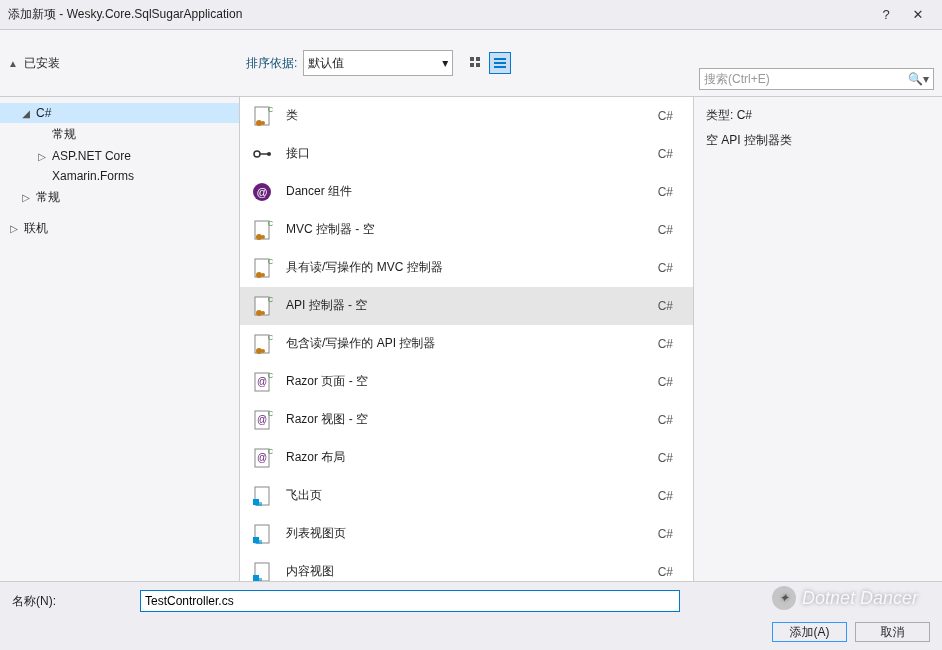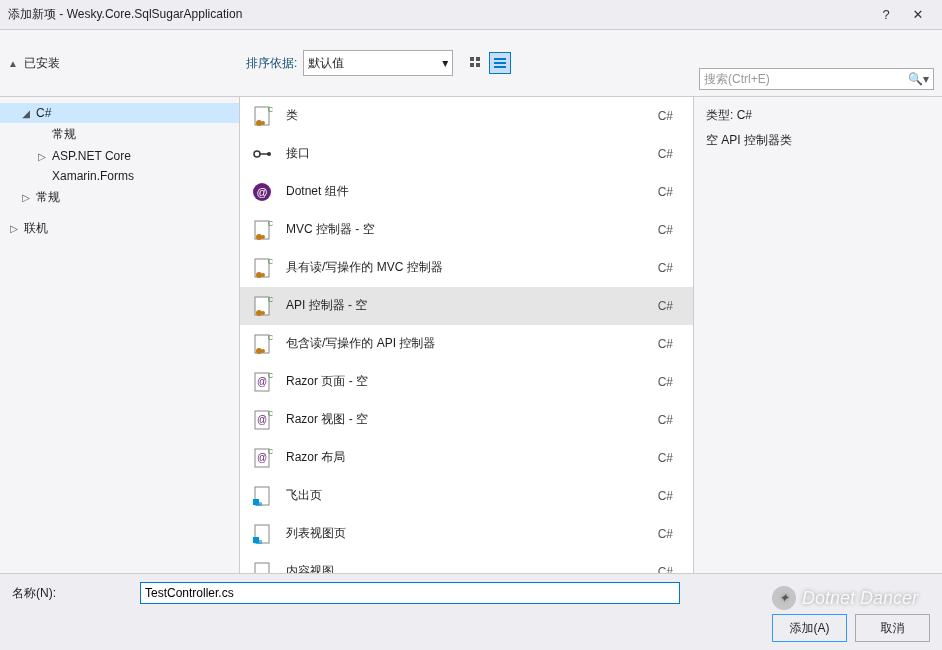--- a/index.html
+++ b/index.html
@@ -149,21 +149,21 @@
       height: 22px;
       border: 1px solid #007acc;
       padding: 0 4px;
       font-size: 12px;
       font-family: inherit;
       margin-left: 28px;
     }
     .btn-row { display: flex; justify-content: flex-end; gap: 8px; }
     .btn {
       min-width: 75px;
-      height: 28px;
+      height: 20px;
       border: 1px solid #ababab;
       background: #eeeef2;
       font-size: 12px;
       padding: 0 10px;
       display: flex;
       align-items: center;
       justify-content: center;
       cursor: default;
     }
     .btn.primary { border: 1px solid #3399ff; }
@@ -290,21 +290,21 @@
         <span class="tmpl-name">接口</span>
         <span class="tmpl-lang">C#</span>
       </div>
       <div class="template-item">
         <span class="tmpl-icon">
           <svg width="22" height="22" viewBox="0 0 22 22">
             <circle cx="11" cy="11" r="9" fill="#68217a"></circle>
             <text x="11" y="15" font-size="11" text-anchor="middle" fill="#fff">@</text>
           </svg>
         </span>
-        <span class="tmpl-name">Dotnet 组件</span>
+        <span class="tmpl-name">Dancer 组件</span>
         <span class="tmpl-lang">C#</span>
       </div>
       <div class="template-item">
         <span class="tmpl-icon">
           <svg width="22" height="22" viewBox="0 0 22 22">
             <rect x="4" y="2" width="14" height="18" fill="#fff" stroke="#888"></rect>
             <text x="17" y="7" font-size="7" fill="#388a34">C#</text>
             <circle cx="8" cy="18" r="3" fill="#c27d1a"></circle>
             <circle cx="12" cy="18" r="2" fill="#c27d1a"></circle>
           </svg>

